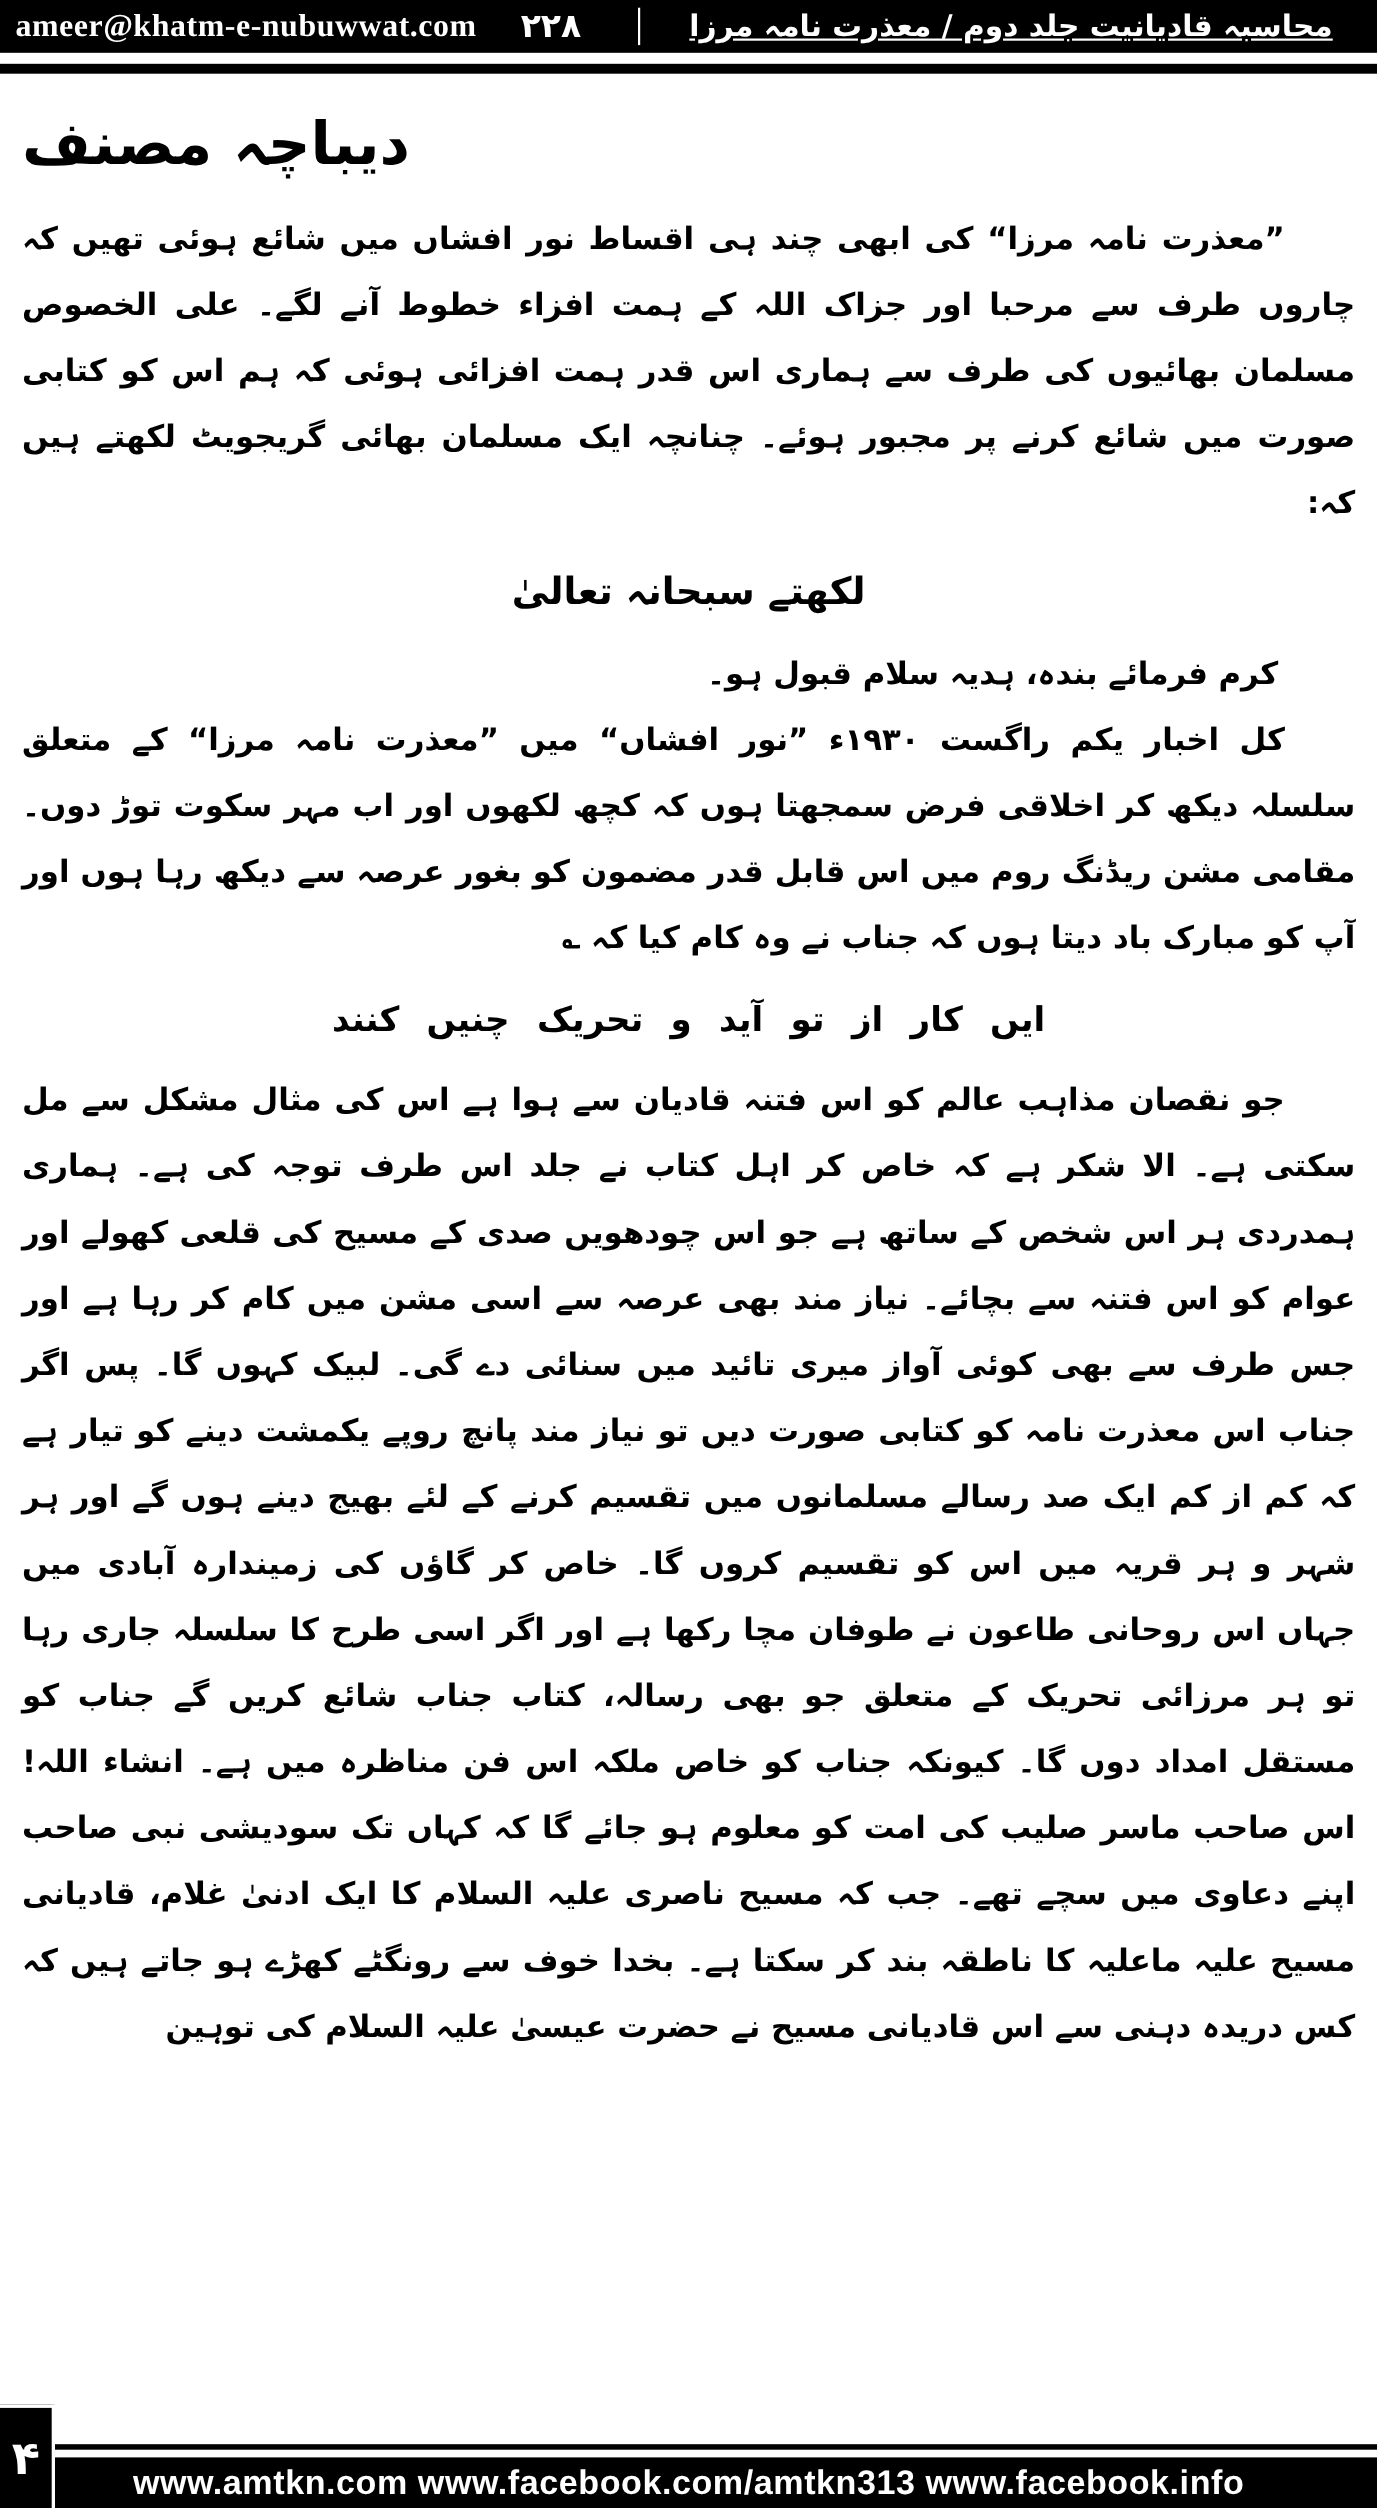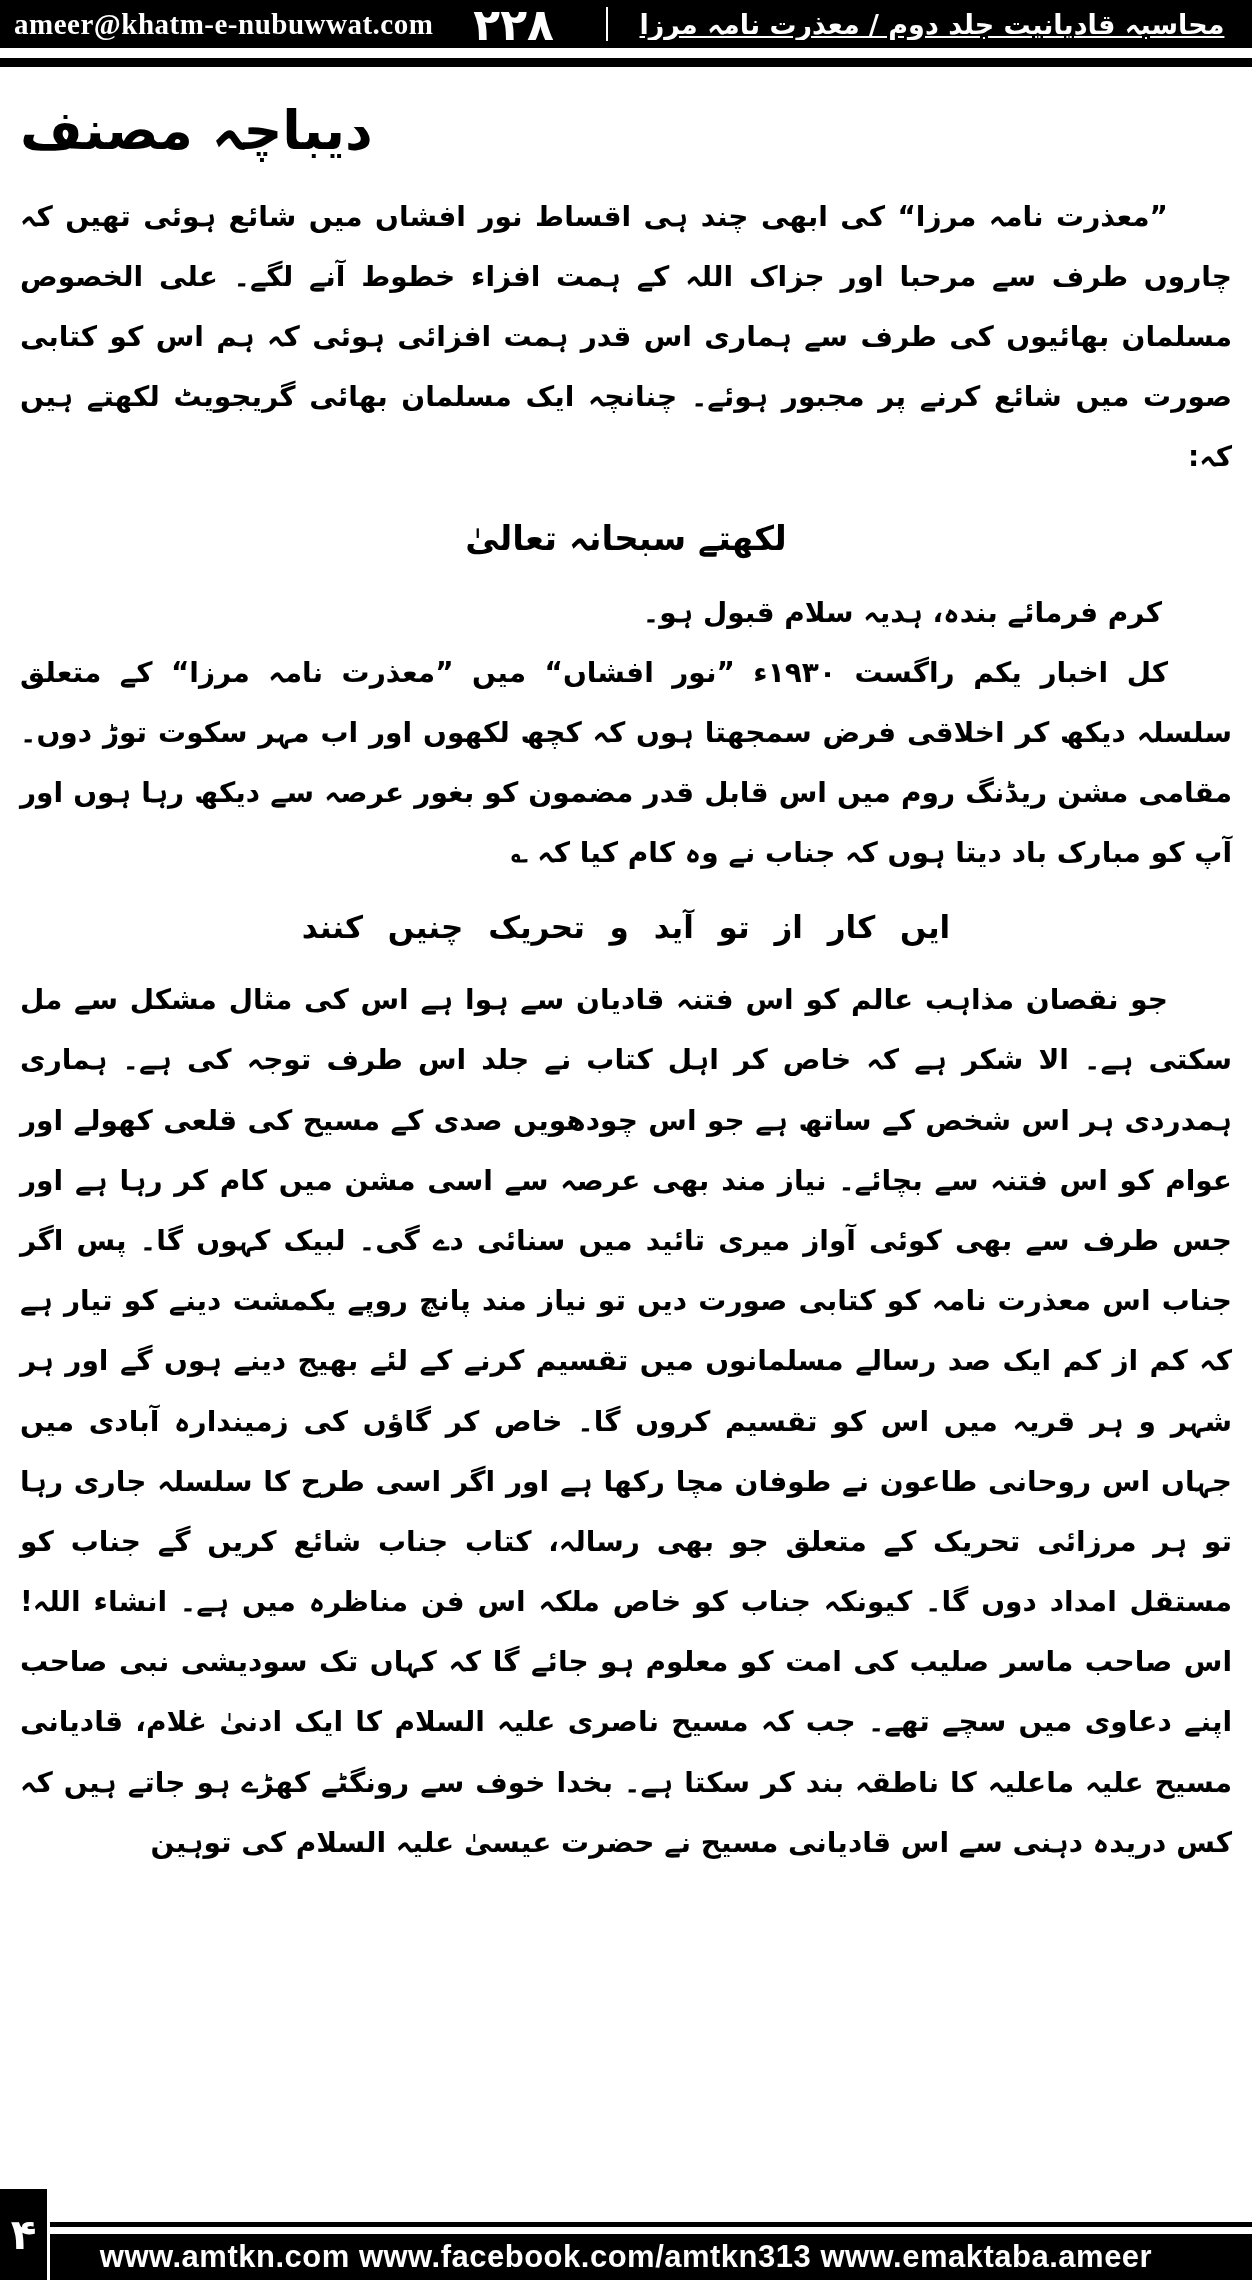--- a/index.html
+++ b/index.html
@@ -25,21 +25,21 @@
     padding: 0 14px;
   }
   .header-email {
     font-family: "Liberation Serif", serif;
     font-weight: bold;
     font-size: 29px;
     letter-spacing: 0.5px;
     white-space: nowrap;
   }
   .header-page-num {
-    font-size: 44px;
+    font-size: 30px;
     font-weight: bold;
     margin: 0 34px 0 40px;
     white-space: nowrap;
   }
   .header-divider {
     width: 2px;
     height: 34px;
     background: #fff;
     margin: 0 18px;
   }
@@ -155,21 +155,21 @@
     <div class="centered-line">لکھتے سبحانہ تعالیٰ</div>
     <div class="salutation">کرم فرمائے بندہ، ہدیہ سلام قبول ہو۔</div>
     <div class="para">کل اخبار یکم راگست ۱۹۳۰ء ”نور افشاں“ میں ”معذرت نامہ مرزا“ کے متعلق سلسلہ دیکھ کر اخلاقی فرض سمجھتا ہوں کہ کچھ لکھوں اور اب مہر سکوت توڑ دوں۔ مقامی مشن ریڈنگ روم میں اس قابل قدر مضمون کو بغور عرصہ سے دیکھ رہا ہوں اور آپ کو مبارک باد دیتا ہوں کہ جناب نے وہ کام کیا کہ ؎</div>
     <div class="verse">ایں کار از تو آید و تحریک چنیں کنند</div>
     <div class="para">جو نقصان مذاہب عالم کو اس فتنہ قادیان سے ہوا ہے اس کی مثال مشکل سے مل سکتی ہے۔ الا شکر ہے کہ خاص کر اہل کتاب نے جلد اس طرف توجہ کی ہے۔ ہماری ہمدردی ہر اس شخص کے ساتھ ہے جو اس چودھویں صدی کے مسیح کی قلعی کھولے اور عوام کو اس فتنہ سے بچائے۔ نیاز مند بھی عرصہ سے اسی مشن میں کام کر رہا ہے اور جس طرف سے بھی کوئی آواز میری تائید میں سنائی دے گی۔ لبیک کہوں گا۔ پس اگر جناب اس معذرت نامہ کو کتابی صورت دیں تو نیاز مند پانچ روپے یکمشت دینے کو تیار ہے کہ کم از کم ایک صد رسالے مسلمانوں میں تقسیم کرنے کے لئے بھیج دینے ہوں گے اور ہر شہر و ہر قریہ میں اس کو تقسیم کروں گا۔ خاص کر گاؤں کی زمیندارہ آبادی میں جہاں اس روحانی طاعون نے طوفان مچا رکھا ہے اور اگر اسی طرح کا سلسلہ جاری رہا تو ہر مرزائی تحریک کے متعلق جو بھی رسالہ، کتاب جناب شائع کریں گے جناب کو مستقل امداد دوں گا۔ کیونکہ جناب کو خاص ملکہ اس فن مناظرہ میں ہے۔ انشاء اللہ! اس صاحب ماسر صلیب کی امت کو معلوم ہو جائے گا کہ کہاں تک سودیشی نبی صاحب اپنے دعاوی میں سچے تھے۔ جب کہ مسیح ناصری علیہ السلام کا ایک ادنیٰ غلام، قادیانی مسیح علیہ ماعلیہ کا ناطقہ بند کر سکتا ہے۔ بخدا خوف سے رونگٹے کھڑے ہو جاتے ہیں کہ کس دریدہ دہنی سے اس قادیانی مسیح نے حضرت عیسیٰ علیہ السلام کی توہین</div>
   </div>
 
   <div class="footer">
     <div class="footer-rule"></div>
     <div class="footer-bar">
-      <span>www.amtkn.com  www.facebook.com/amtkn313  www.emaktaba.ameer</span>
+      <span>www.amtkn.com  www.facebook.com/amtkn313  www.facebook.info</span>
     </div>
   </div>
 
   <div class="page-num-box">
     <span>۴</span>
   </div>
 
 </div>
 
 </body></html>

